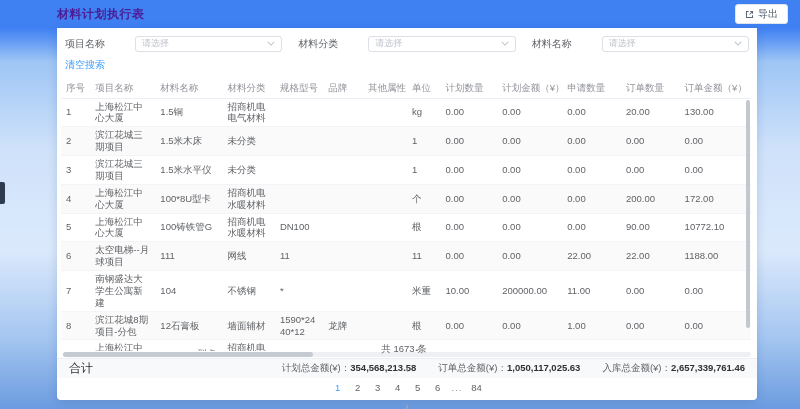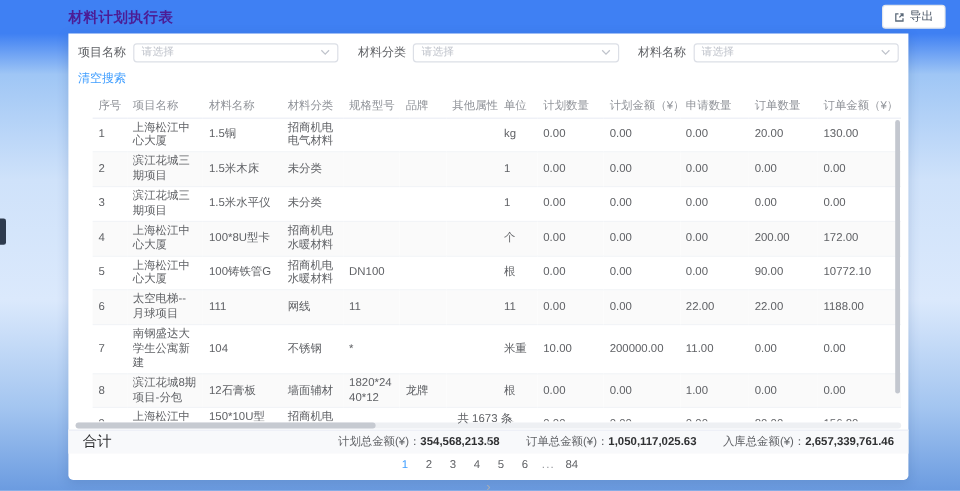--- a/index.html
+++ b/index.html
@@ -18,29 +18,29 @@
   
   .sidebar-toggle { position:absolute; left:0; top:182px; width:5px; height:22px; background:#2e3b4e; border-radius:0 2px 2px 0; cursor:pointer; }
   
   .card { position:absolute; left:57px; top:28px; width:700px; height:372px; background:#fff;
     border-radius:0 0 4px 4px; box-shadow:0 2px 10px rgba(20,60,130,.18); }
   
   .filter-row { position:absolute; left:8px; right:8px; top:7px; height:17px; display:flex; gap:16px; }
   .filter-group { display:flex; align-items:center; flex:1; min-width:0; }
   .filter-label { font-size:10px; color:#606266; margin-right:6px; white-space:nowrap; }
   .select { flex:1; height:16px; border:1px solid #dcdfe6; border-radius:3px; background:#fff;
-    display:flex; align-items:center; justify-content:space-between; padding:0 6px; cursor:pointer; min-width:0; }
+    display:flex; align-items:center; justify-content:space-between; padding:0 6px; cursor:pointer; min-width:0;margin-left:24px; }
   .placeholder { font-size:9px; color:#c0c4cc; }
   .chevron { display:flex; align-items:center; }
   .action-row { position:absolute; left:8px; top:28px; height:18px; display:flex; align-items:center; gap:16px; }
   .search-btn { background:#4080f0; color:#fff; border:none; border-radius:3px; font-size:10px;
     width:96px; height:17px; cursor:pointer; }
   .clear-link { color:#409eff; font-size:10px; cursor:pointer; }
   
-  .table-wrap { position:absolute; left:20px; right:6px; top:52px; height:271px; overflow:hidden; }
+  .table-wrap { position:absolute; left:4px; right:6px; top:52px; height:271px; overflow:hidden; }
   table { width:100%; border-collapse:collapse; table-layout:fixed; }
   th { font-size:9.5px; color:#909399; font-weight:normal; text-align:left; padding:0 5px; height:18px;
     border-bottom:1px solid #ebeef5; white-space:nowrap; overflow:hidden; background:#fff; }
   td { font-size:9.5px; color:#606266; padding:2px 5px; height:28px; border-bottom:1px solid #f2f4f7;
     word-break:break-all; line-height:1.25; overflow:hidden; vertical-align:middle; background:#fff; }
   tr.zebra td { background:#fafafa; }
   .v-scrollbar { position:absolute; right:1px; top:20px; width:4px; height:228px; background:#c3c7cf; border-radius:2px; }
   .h-scrollbar { position:absolute; left:6px; right:6px; top:324px; height:5px; background:#eef0f3; border-radius:3px; }
   .h-thumb { width:250px; height:5px; background:#c6cad1; border-radius:3px; }
   
@@ -260,21 +260,21 @@
             <td>200000.00</td>
             <td>11.00</td>
             <td>0.00</td>
             <td>0.00</td>
           </tr>
           <tr class="zebra">
             <td>8</td>
             <td>滨江花城8期项目-分包</td>
             <td>12石膏板</td>
             <td>墙面辅材</td>
-            <td>1820*2440*12</td>
+            <td>1590*2440*12</td>
             <td>龙牌</td>
             <td></td>
             <td>根</td>
             <td>0.00</td>
             <td>0.00</td>
             <td>1.00</td>
             <td>0.00</td>
             <td>0.00</td>
           </tr>
           <tr>

